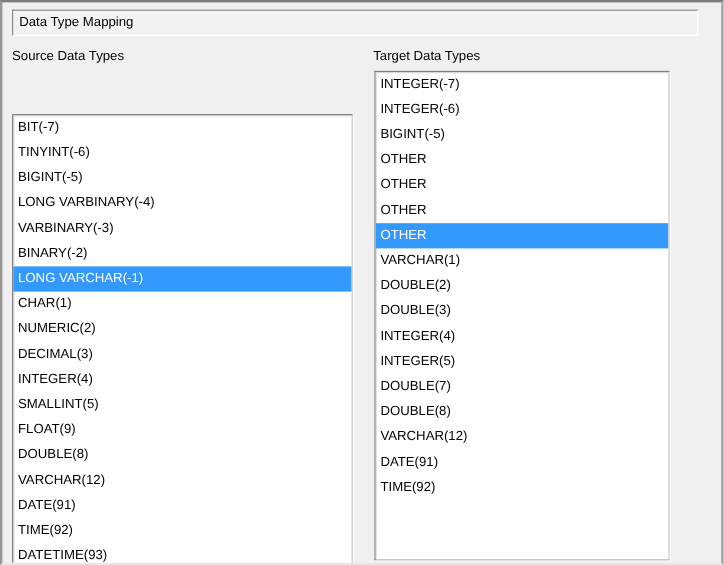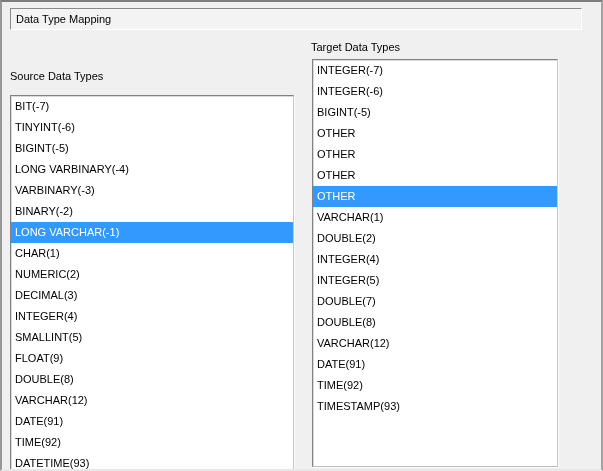--- a/index.html
+++ b/index.html
@@ -32,21 +32,21 @@
     overflow: hidden;
   }
 
   .col-label {
     position: absolute;
     top: 38px;
     height: 14px;
     line-height: 14px;
     white-space: nowrap;
   }
-  .col-label.source { left: 8px; margin-top: 29px; }
+  .col-label.source { left: 8px; }
   .col-label.target { left: 309px; text-align: right; }
 
   .listbox {
     position: absolute;
     top: 57px;
     height: 408px;
     background: var(--listbox-bg, #fff);
     border: 1px solid;
     border-color: #828282 #c6c6c6 #bcbcbc #828282;
     box-shadow: 1px 1px 0 #fbfbfb, inset 1px 1px 0 rgba(128,128,128,0.30);
@@ -103,23 +103,23 @@
   <div class="listbox target">
       <div class="list-item">INTEGER(-7)</div>
       <div class="list-item">INTEGER(-6)</div>
       <div class="list-item">BIGINT(-5)</div>
       <div class="list-item">OTHER</div>
       <div class="list-item">OTHER</div>
       <div class="list-item">OTHER</div>
       <div class="list-item selected">OTHER</div>
       <div class="list-item">VARCHAR(1)</div>
       <div class="list-item">DOUBLE(2)</div>
+      <div class="list-item">DOUBLE(3)</div>
       <div class="list-item">INTEGER(4)</div>
       <div class="list-item">INTEGER(5)</div>
       <div class="list-item">DOUBLE(7)</div>
       <div class="list-item">DOUBLE(8)</div>
       <div class="list-item">VARCHAR(12)</div>
       <div class="list-item">DATE(91)</div>
       <div class="list-item">TIME(92)</div>
-      <div class="list-item">TIMESTAMP(93)</div>
     </div>
 
 </div>
 
 </body></html>

